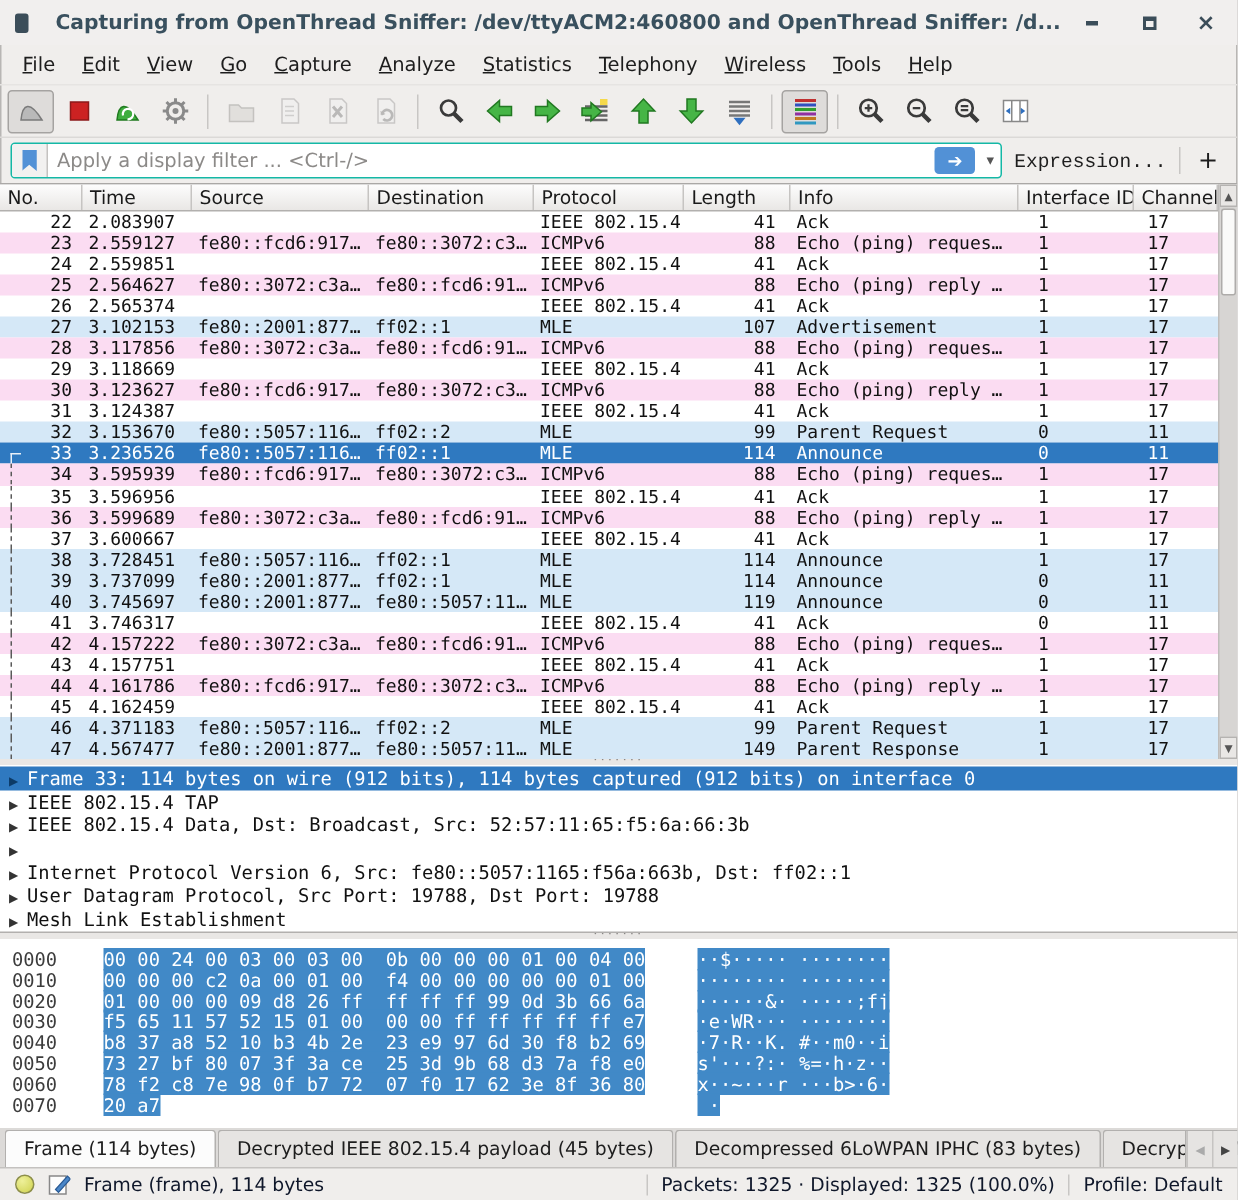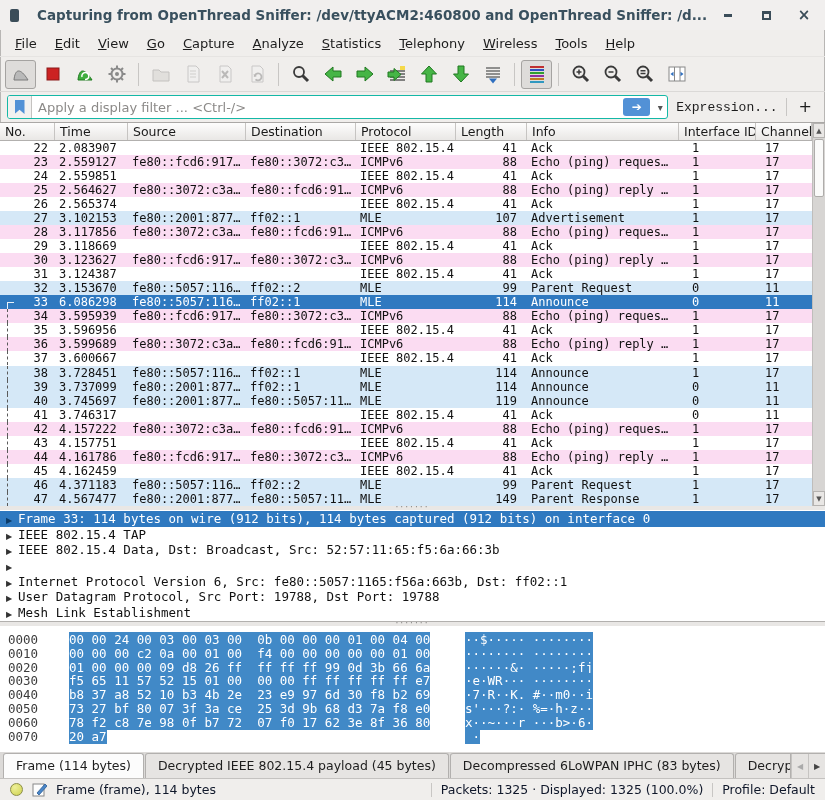--- a/index.html
+++ b/index.html
@@ -51,21 +51,21 @@
   .expression-label { font-size:13px; color:#1d1d1d; white-space:nowrap;font-family:Liberation Mono, monospace; }
   .fb-sep { width:1px; height:18px; background:#c8c6c4; }
   .plus-btn { font-size:16px; color:#1d1d1d; padding:0 6px 2px 4px; }
   
   #packet-list { height:384px; display:flex; background:#fff; border-top:1px solid #aaa8a6; }
   .plist-main { flex:1; display:flex; flex-direction:column; overflow:hidden; }
   .pgrid { display:grid; grid-template-columns:55px 73px 118px 110px 100px 71px 152px 77px 1fr; }
   .plist-header { height:18px; background:linear-gradient(#fdfdfd,#e9e7e5); border-bottom:1px solid #b2b0ae;
                   font-size:12.5px; color:#1a1a1a; }
   .hcell { padding:1px 0 0 5px; border-right:1px solid #c6c4c2; overflow:hidden; white-space:nowrap; }
-  .plist-rows { flex:1; display:flex; flex-direction:column; overflow:hidden; }
+  .plist-rows { flex:1; display:flex; flex-direction:column; overflow:hidden;justify-content:center; }
   .prow { flex:1; font:12px "DejaVu Sans Mono",monospace; color:#111; align-items:center; position:relative; }
   .prow .cell { overflow:hidden; white-space:nowrap; padding-left:4px; line-height:14px; }
   .c-no { text-align:right; padding-right:7px !important; position:relative; }
   .c-len { text-align:right; padding-right:10px !important; }
   .c-iface { padding-left:13px !important; }
   .c-ch { padding-left:9px !important; }
   .r-icmp { background:var(--row-icmp-bg); }
   .r-mle  { background:var(--row-mle-bg); }
   .r-sel  { background:var(--selection-blue); color:#fff; }
   .gutter { position:absolute; left:7px; top:0; bottom:0; width:7px; }
@@ -471,21 +471,21 @@
           <span class="cell">ff02::2</span>
           <span class="cell">MLE</span>
           <span class="cell c-len">99</span>
           <span class="cell">Parent Request</span>
           <span class="cell c-iface">0</span>
           <span class="cell c-ch">11</span>
         </div>
 
         <div class="pgrid prow r-sel">
           <span class="cell c-no"><i class="gutter corner"></i><span>33</span></span>
-          <span class="cell">6.086298</span>
+          <span class="cell">3.236526</span>
           <span class="cell">fe80::5057:116…</span>
           <span class="cell">ff02::1</span>
           <span class="cell">MLE</span>
           <span class="cell c-len">114</span>
           <span class="cell">Announce</span>
           <span class="cell c-iface">0</span>
           <span class="cell c-ch">11</span>
         </div>
 
         <div class="pgrid prow r-icmp">

